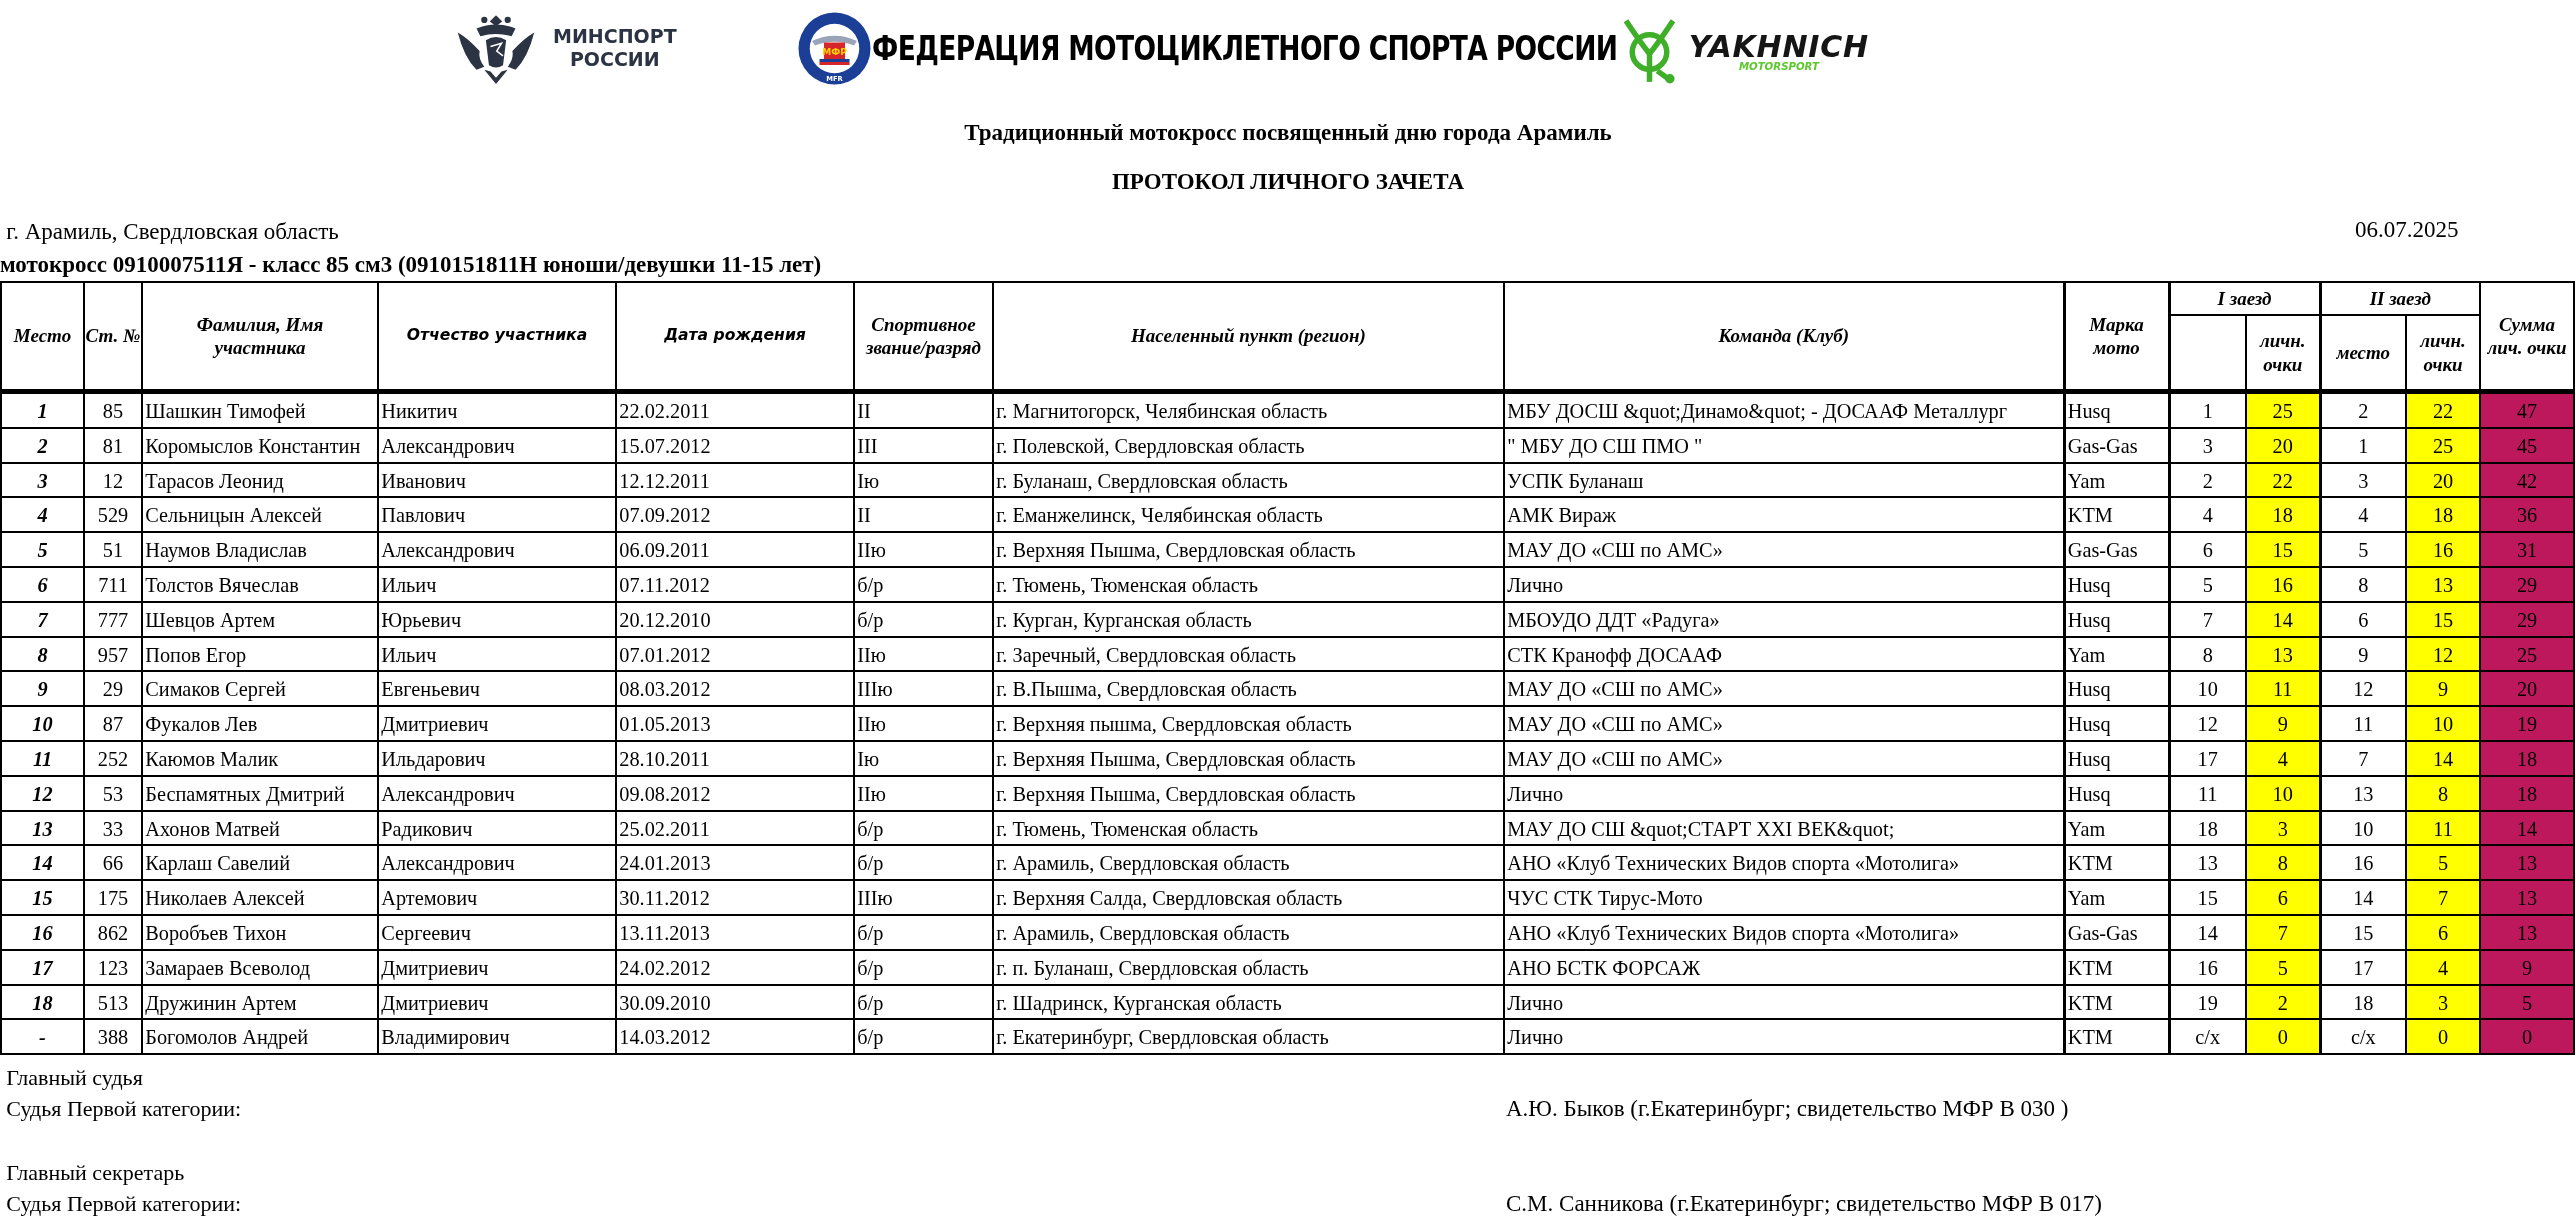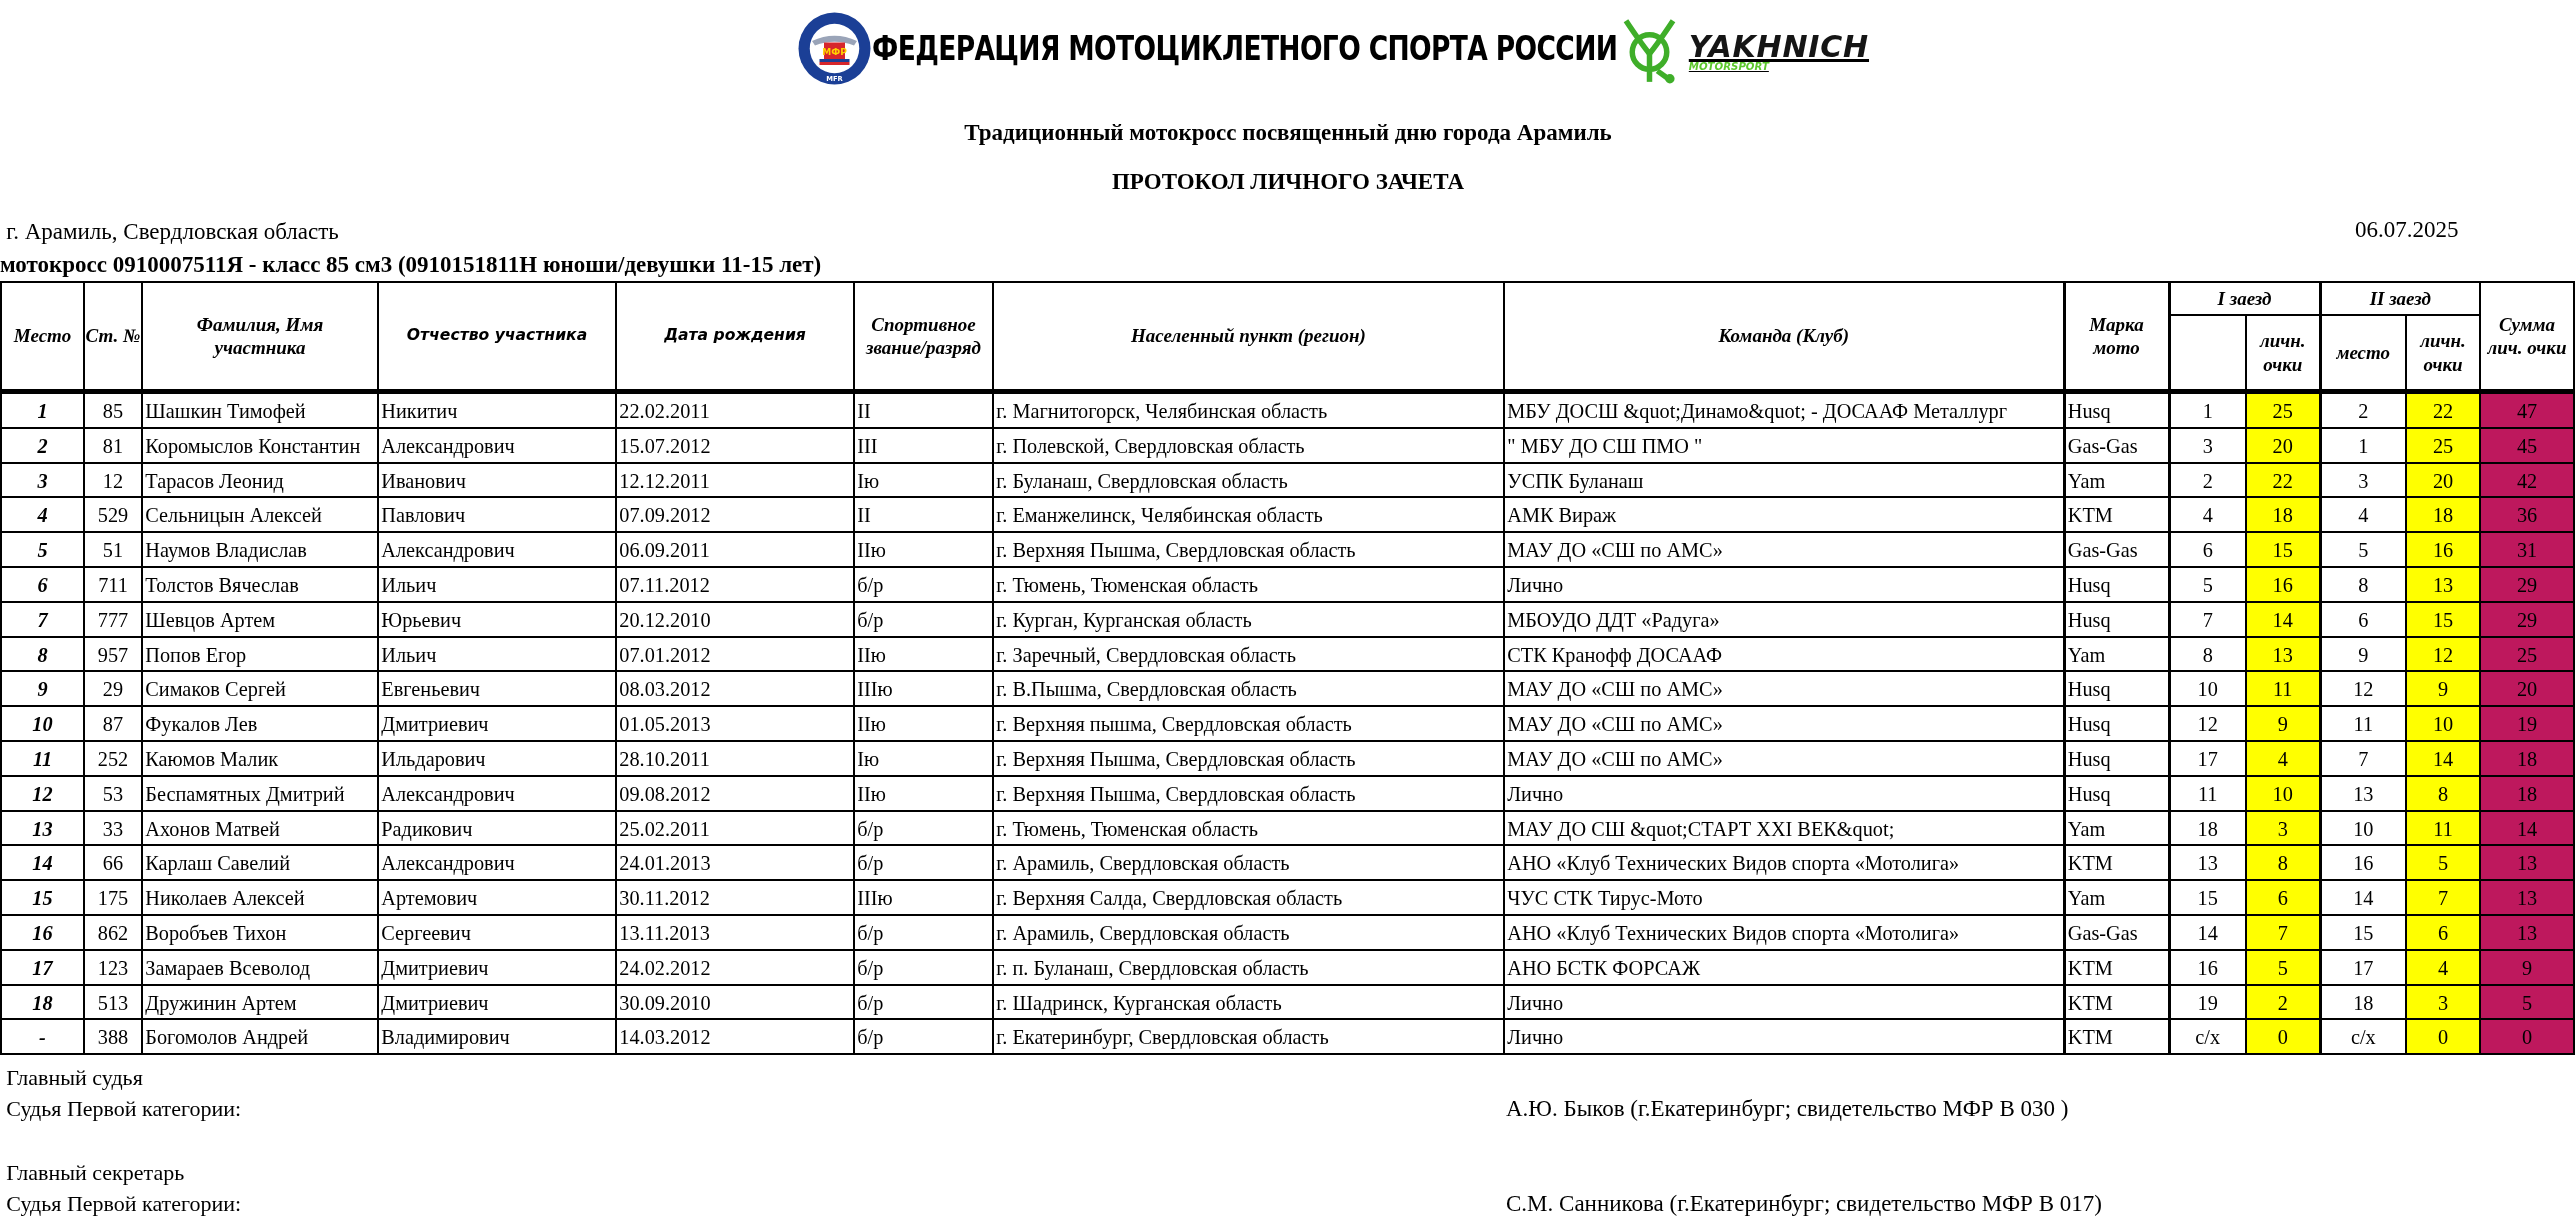--- a/index.html
+++ b/index.html
@@ -7,21 +7,21 @@
          font-family:"Liberation Serif", serif; color:#000; }
   .logos { position:absolute; top:0; left:0; width:2576px; height:94px; }
   .logo-minsport { position:absolute; left:453px; top:9.4px; height:78px; display:flex; align-items:center; gap:14px; }
   .logo-minsport .eagle { width:86px; height:78px; }
   .logo-minsport .txt { font-family:"DejaVu Sans", sans-serif; font-weight:bold; color:#2c3444; font-size:19px; line-height:23.5px; text-align:center; }
   .logo-mfr { position:absolute; left:797px; top:9.4px; height:78px; display:flex; align-items:center; }
   .logo-mfr .badge { width:75px; height:75px; }
   .logo-mfr .txt { font-family:"DejaVu Sans", sans-serif; font-weight:bold; font-size:34px; letter-spacing:-0.8px; transform:scaleX(0.78); transform-origin:left center; white-space:nowrap; }
   .logo-yak { position:absolute; left:1618px; top:15.6px; height:70px; display:flex; align-items:center; gap:7.8px; }
   .logo-yak .mark { width:63px; height:69px; }
-  .logo-yak .words { display:flex; flex-direction:column; align-items:flex-start;text-decoration:underline; }
+  .logo-yak .words { display:flex; flex-direction:column; align-items:center; }
   .logo-yak .w1 { font-family:"DejaVu Sans", sans-serif; font-weight:bold; font-style:italic; font-size:30px; letter-spacing:0.8px; color:#151515; }
   .logo-yak .w2 { font-family:"DejaVu Sans", sans-serif; font-weight:bold; font-style:italic; font-size:10.2px; color:#5cc72c; margin-top:-3.1px; }
 
   .title1 { position:absolute; top:120px; left:0; width:2576px; text-align:center; font-weight:bold; font-size:23px; }
   .title2 { position:absolute; top:169px; left:0; width:2576px; text-align:center; font-weight:bold; font-size:23px; }
   .place { position:absolute; top:219px; left:6.3px; font-size:23px; }
   .date { position:absolute; top:217px; left:2355px; font-size:23px; }
   .class-line { position:absolute; top:252px; left:0; width:2576px; text-align:left; font-weight:bold; font-size:23px; }
 
   table.results { position:absolute; top:281px; left:0; width:2572px; border-collapse:collapse; table-layout:fixed; }
@@ -39,20 +39,39 @@
   td.c-sum { background:#be185d; }
   td.thick-l, th.thick-l { border-left:3.9px solid #000 !important; }
 
   .footer { position:absolute; left:6.3px; font-size:22px; }
   .footer-r { position:absolute; left:1506px; font-size:23px; }
 </style>
 </head>
 <body>
 
 <div class="logos">
+  <div class="logo-minsport">
+    <svg class="eagle" viewBox="0 0 110 100">
+      <g fill="#2c3444">
+        <path d="M55 8 l8 8 -8 6 -8 -6z"></path>
+        <circle cx="40" cy="14" r="4"></circle>
+          <circle cx="70" cy="14" r="4"></circle>
+        <path d="M30 25 q25 -10 50 0 l-5 10 q-20 -6 -40 0z"></path>
+        <path d="M6 30 q14 8 28 24 q-2 10 6 20 l-10 4 q-16 -16 -24 -48z"></path>
+        <path d="M104 30 q-14 8 -28 24 q2 10 -6 20 l10 4 q16 -16 24 -48z"></path>
+        <path d="M42 40 q13 -8 26 0 l-4 32 q-9 6 -18 0z"></path>
+        <path d="M40 78 l15 18 15 -18 -8 2 -7 8 -7 -8z"></path>
+      </g>
+      <path d="M48 48 l14 -4 -6 10 8 6" stroke="#fff" stroke-width="2" fill="none"></path>
+    </svg>
+    <div class="txt">
+      <div>МИНСПОРТ</div>
+      <div>РОССИИ</div>
+    </div>
+  </div>
 
   <div class="logo-mfr">
     <svg class="badge" viewBox="0 0 100 100">
       <circle cx="50" cy="50" r="48" fill="#1b3f96"></circle>
       <circle cx="50" cy="50" r="33" fill="#ffffff"></circle>
       <path d="M20 40 q30 -14 60 0 l-4 6 q-26 -10 -52 0z" fill="#9aa4b8"></path>
       <rect x="36" y="42" width="28" height="22" fill="#d7262b"></rect>
       <text x="50" y="58" font-size="12" font-weight="bold" text-anchor="middle" fill="#ffd200" font-family="DejaVu Sans, sans-serif">МФР</text>
       <rect x="30" y="68" width="40" height="4" fill="#d7262b"></rect>
       <rect x="30" y="64" width="40" height="4" fill="#1b3f96"></rect>

